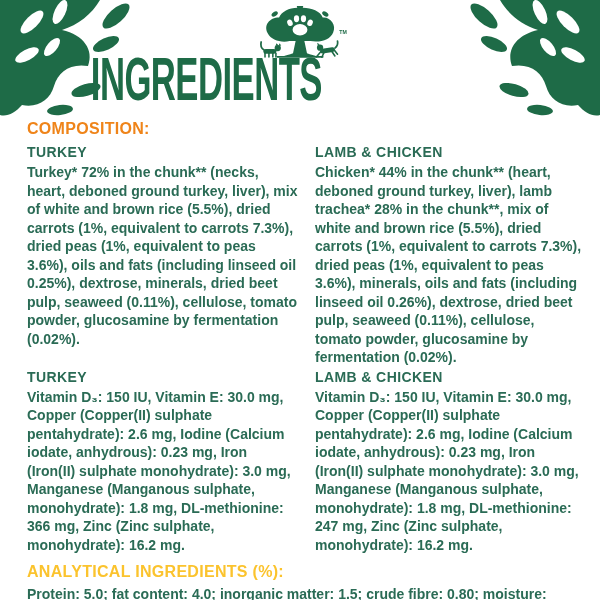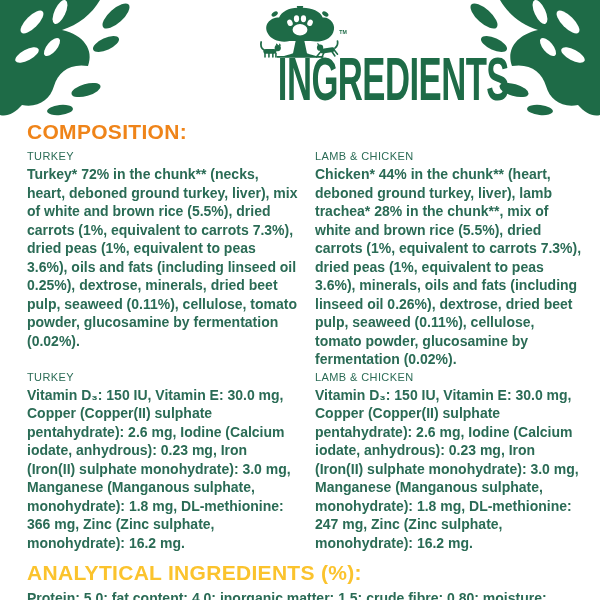--- a/index.html
+++ b/index.html
@@ -13,44 +13,44 @@
   .corner { position:absolute; top:0; width:150px; height:122px; }
   .corner.left  { left:0; }
   .corner.right { right:0; transform:scaleX(-1); }
 
   .logo-wrap {
     position:absolute; top:6px; left:0; right:0;
     display:flex; justify-content:center; align-items:flex-start;
   }
   .title-wrap {
     position:absolute; top:54px; left:0; right:0;
-    text-align:right; line-height:1;
+    text-align:left; line-height:1;
   }
   .title-wrap .title {
     display:inline-block;
     font-size:62px; font-weight:bold; color:#1E6B47;
     letter-spacing:-1px; line-height:0.82;
     transform:scaleX(0.56); transform-origin:center top;
     white-space:nowrap;
   }
 
   
   .content { position:absolute; left:27px; right:18px; top:120px; color:#2A6B55; }
 
   h2 {
-    margin:0 0 4px 0; font-size:21px; font-weight:bold; letter-spacing:0.3px;
+    margin:0 0 4px 0; font-size:16px; font-weight:bold; letter-spacing:0.3px;
   }
   .h2-orange { color:#EF8419; }
   .h2-lime   { color:#8CC63F; margin-top:9px; }
   .h2-yellow { color:#FBC32D; margin-top:9px; }
 
   .cols { display:grid; grid-template-columns:272px 1fr; column-gap:16px; }
 
   h3 {
-    margin:2px 0 3px 0; font-size:11px; font-weight:normal;
+    margin:2px 0 3px 0; font-size:14px; font-weight:bold;
     letter-spacing:0.4px; color:#2A6B55;
   }
   p.body {
     margin:0; font-size:14px; line-height:18.5px; font-weight:bold; color:#2A6B55;
   }
 </style>
 </head>
 <body>
 
 <div class="page">

